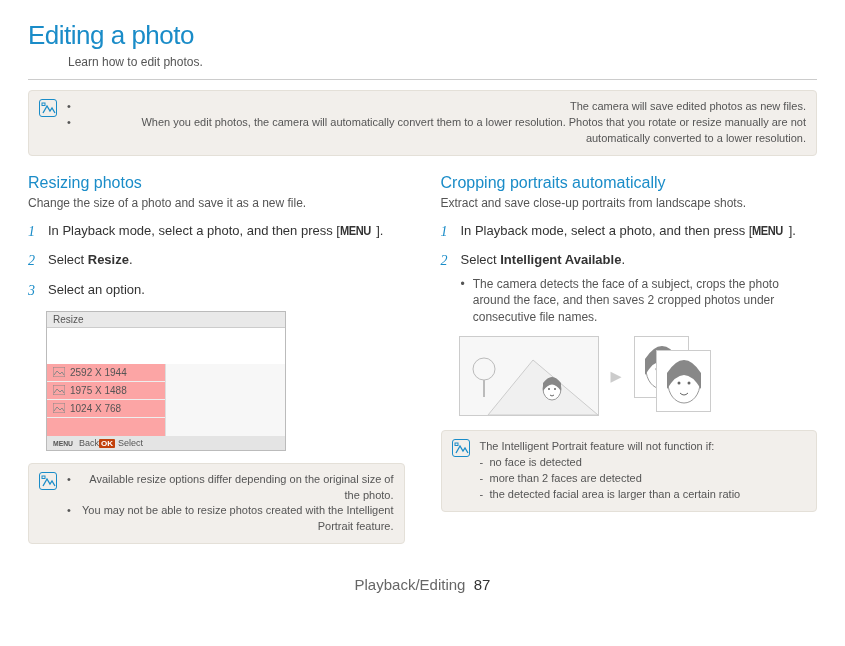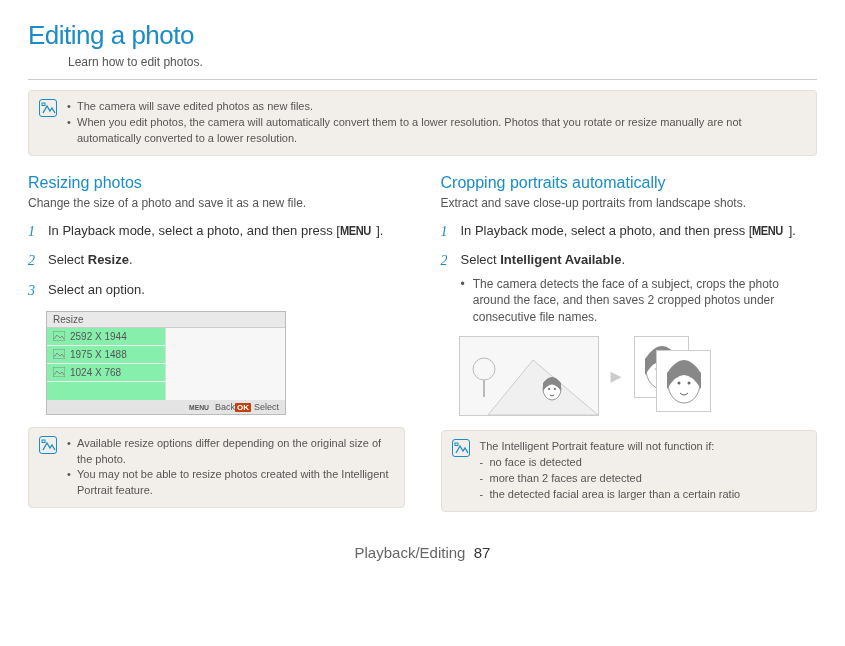--- a/index.html
+++ b/index.html
@@ -4,45 +4,45 @@
 <style>
   * { box-sizing: border-box; margin: 0; padding: 0; }
   body { font-family: Arial, Helvetica, sans-serif; font-size: 12px; color: #333; padding: 20px 28px 10px 28px; width: 845px; }
   .page-title { color: #1a8cc8; font-size: 26px; font-weight: normal; letter-spacing: -0.5px; margin-bottom: 4px; }
   .page-subtitle { color: #555; font-size: 12px; margin-bottom: 10px; margin-left: 40px; }
   hr.thin { border: none; border-top: 1px solid #ccc; margin-bottom: 10px; }
   .note-box { background: #f2efeb; border: 1px solid #e4e0d8; border-radius: 4px; padding: 8px 10px; display: flex; gap: 10px; align-items: flex-start; margin-bottom: 18px; font-size: 11px; color: #555; line-height: 1.45; }
   .note-icon { flex: 0 0 18px; width: 18px; height: 18px; border: 1.5px solid #1a8cc8; border-radius: 3px; color: #1a8cc8; font-weight: bold; text-align: center; font-size: 11px; line-height: 16px; position: relative; }
   .note-icon svg { display:block; }
   .note-list { list-style: none; }
-  .note-list li { position: relative; padding-left: 10px; }
+  .note-list li { position: relative; padding-left: 10px; text-align: right; }
   .note-list li::before { content: "•"; position: absolute; left: 0; }
   .dash-list { list-style:none; }
   .dash-list li { position:relative; padding-left:10px; }
   .dash-list li::before { content:"-"; position:absolute; left:0; }
   .columns { display: flex; gap: 36px; }
   .col { flex: 1; }
   .section-title { color: #1a8cc8; font-size: 16px; font-weight: normal; margin-bottom: 4px; }
   .section-sub { color: #555; font-size: 12px; margin-bottom: 12px; }
   .step { display: flex; gap: 8px; margin-bottom: 10px; font-size: 13px; color: #333; line-height:1.4; }
   .step-num { color: #1a8cc8; font-style: italic; font-family: Georgia, serif; font-size: 14px; flex: 0 0 12px; }
   .step-body { flex: 1; }
   .menu-label { font-family: Arial, sans-serif; font-weight: bold; letter-spacing: -0.5px; font-stretch: condensed; display:inline-block; transform:scaleX(0.85); transform-origin:left; }
   .bold { font-weight: bold; }
   .sub-bullet { display:flex; gap:8px; margin-top:6px; font-size:12px; color:#555; line-height:1.4; padding-left:0; }
   .sub-bullet::before { content:"•"; }
   
   .screen { width: 240px; border:1px solid #bbb; margin: 4px 0 12px 18px; }
   .screen-title { background:#e9e9e9; font-size:10px; padding:2px 6px; border-bottom:1px solid #ccc; color:#555; }
-  .screen-body { display:flex; background:#86efac; }
+  .screen-body { display:flex; background:#fca5a5;margin-top:36px; }
   .screen-left { width:50%; border-right:1px solid #ddd; }
   .opt { display:flex; align-items:center; gap:5px; padding:3px 6px; border-bottom:1px solid #eee; font-size:10px; color:#555; }
   .opt svg { flex:0 0 12px; }
   .screen-right { width:50%; height:72px; background:#f7f7f7; }
-  .screen-footer { display:flex; justify-content:flex-end; background:#e4e4e4; font-size:9px; padding:2px 6px; color:#555; }
+  .screen-footer { display:flex; justify-content:flex-start; background:#e4e4e4; font-size:9px; padding:2px 6px; color:#555; }
   .screen-footer .mlabel { font-weight:bold; font-size:8px; transform:scaleX(0.85); display:inline-block; transform-origin:left; }
   .screen-footer .oklabel { font-weight:bold; font-size:8px; background:#c2410c; color:#fff; padding:0 2px; border-radius:1px; margin-right:3px; }
   
   .portrait-row { display:flex; align-items:center; gap:12px; margin:6px 0 14px 18px; }
   .portrait-src { width:140px; height:80px; border:1px solid #ccc; background:#f7f7f7; position:relative; overflow:hidden; }
   .tree { position:absolute; left:12px; bottom:18px; }
   .mountain { position:absolute; right:0; bottom:0; }
   .face-sm { position:absolute; right:32px; bottom:8px; }
   .arrow { color:#ccc; font-size:22px; }
   .portrait-stack { position:relative; width:90px; height:80px; }

